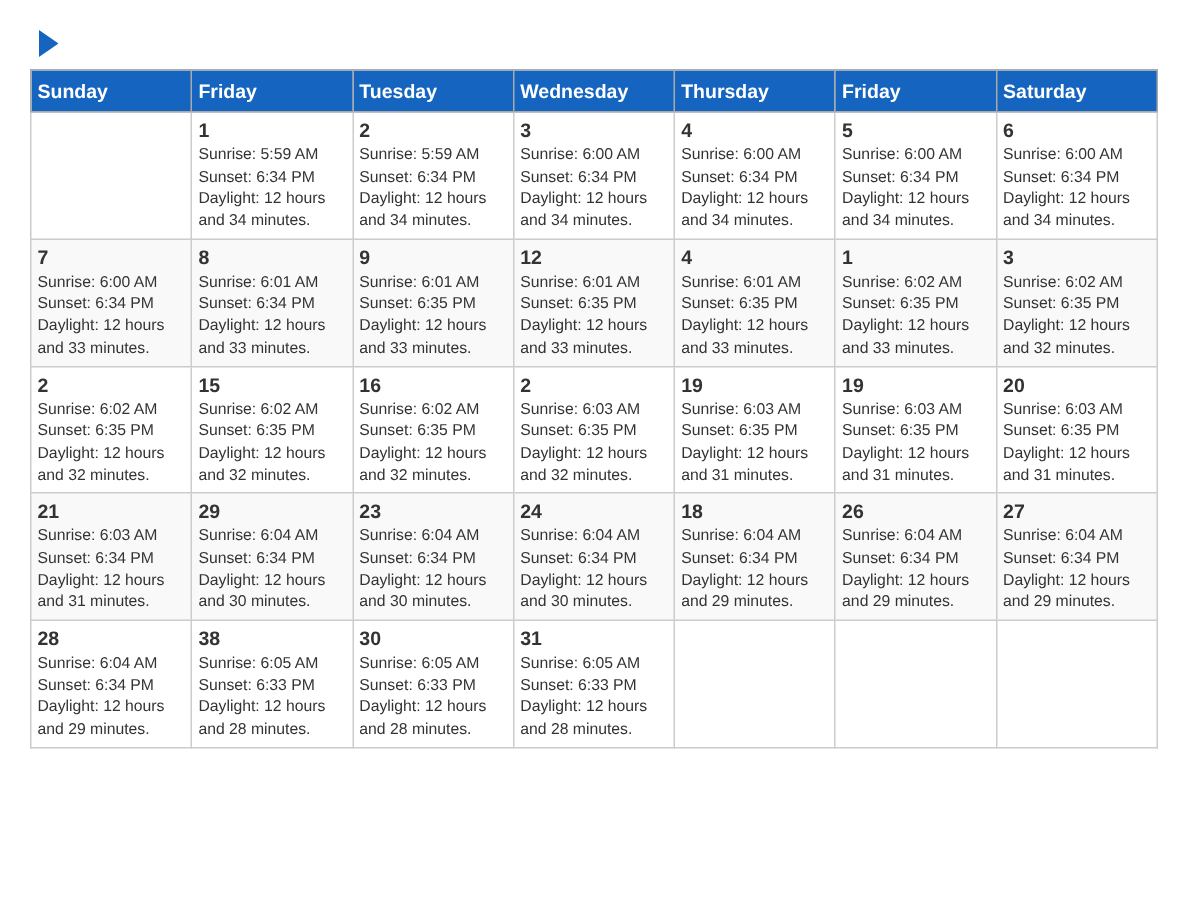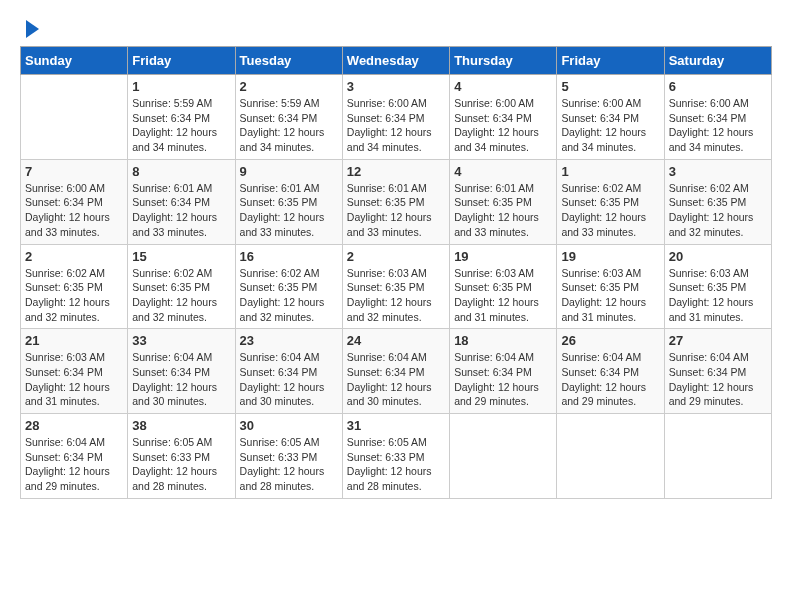--- a/index.html
+++ b/index.html
@@ -255,21 +255,21 @@
       </tr>
       <tr>
         <td>
           <span class="day-number">21</span>
           <div class="day-info" style="white-space: pre-line;">Sunrise: 6:03 AM
 Sunset: 6:34 PM
 Daylight: 12 hours
 and 31 minutes.</div>
         </td>
         <td>
-          <span class="day-number">33</span>
+          <span class="day-number">29</span>
           <div class="day-info" style="white-space: pre-line;">Sunrise: 6:04 AM
 Sunset: 6:34 PM
 Daylight: 12 hours
 and 30 minutes.</div>
         </td>
         <td>
           <span class="day-number">23</span>
           <div class="day-info" style="white-space: pre-line;">Sunrise: 6:04 AM
 Sunset: 6:34 PM
 Daylight: 12 hours

